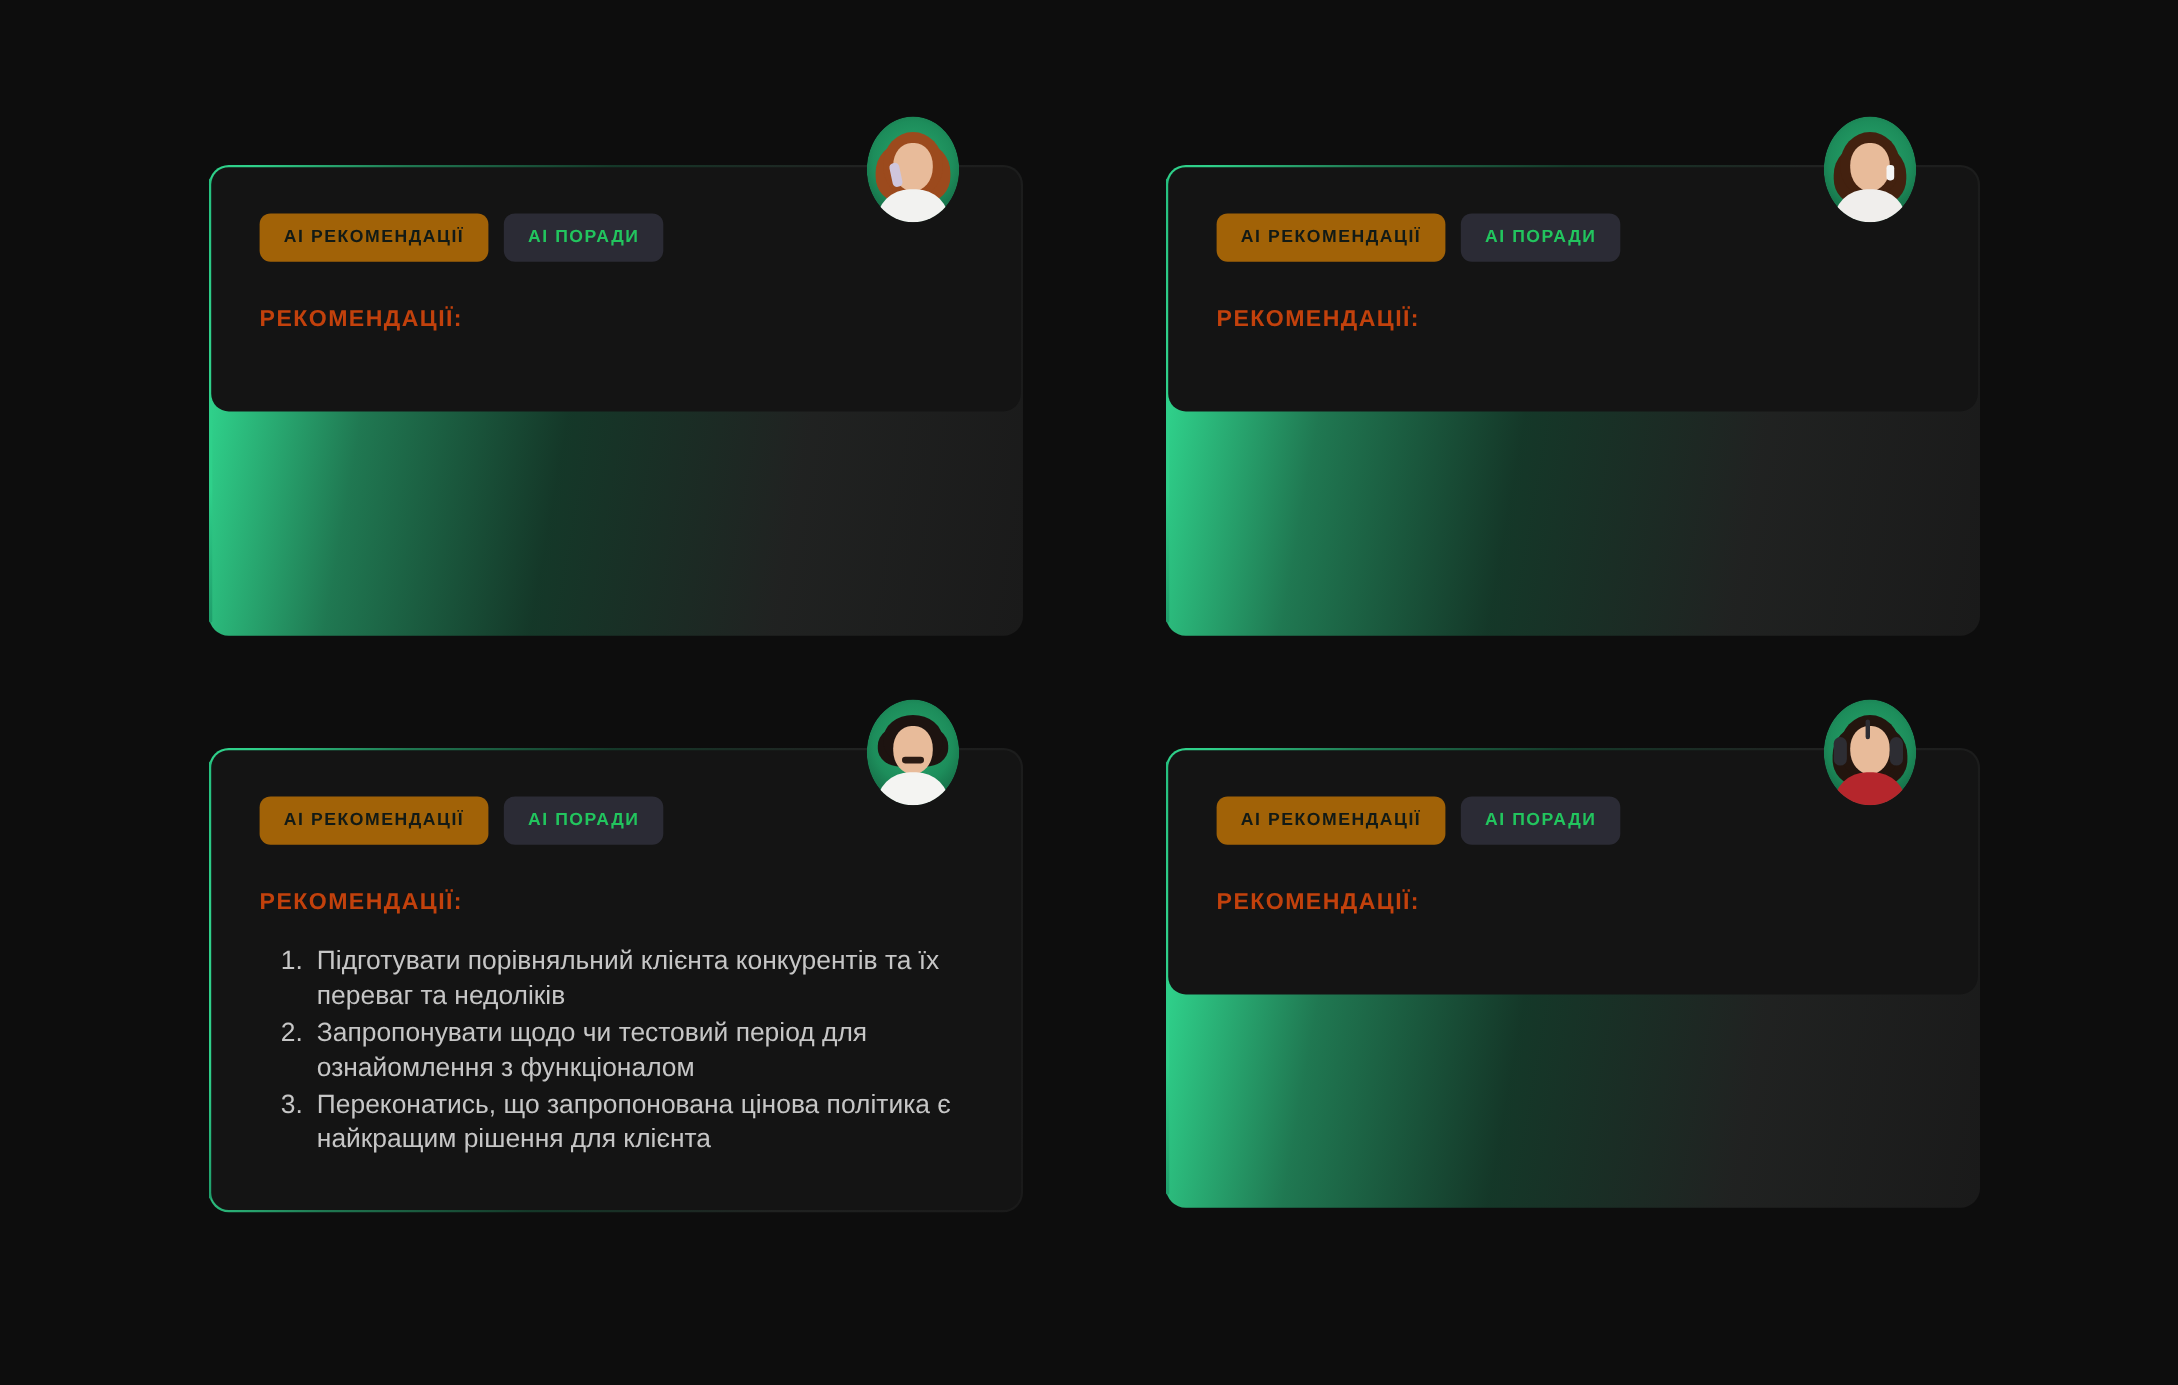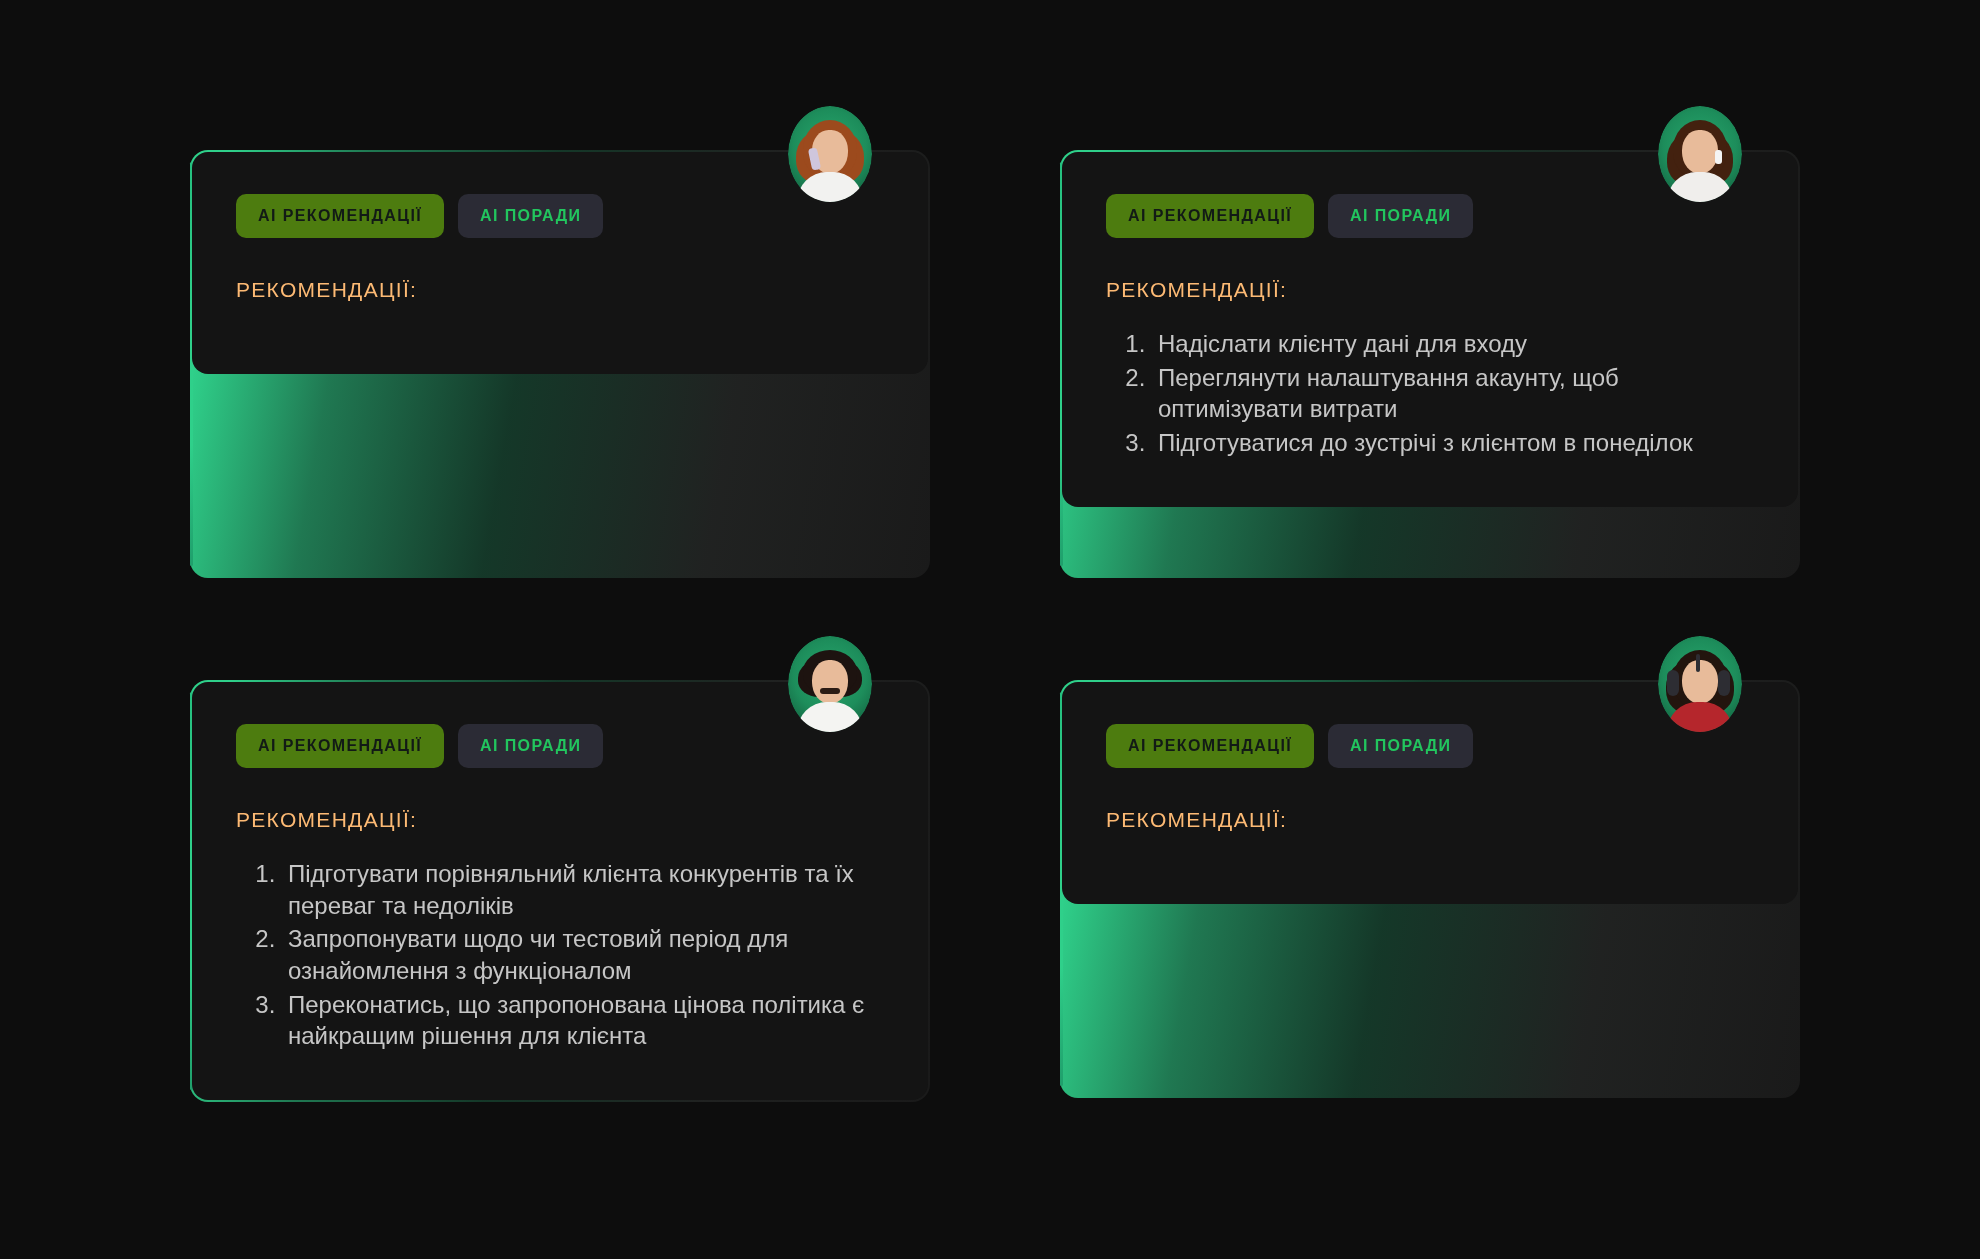--- a/index.html
+++ b/index.html
@@ -159,34 +159,34 @@
     font-family: "Liberation Sans", sans-serif;
     font-size: 16px;
     font-weight: 700;
     letter-spacing: 1.4px;
     padding: 13px 22px;
     cursor: pointer;
     white-space: nowrap;
   }
 
   .tab-active {
-    background: #4d7c0f;
+    background: #a16207;
     color: #121a16;
   }
 
   .tab-inactive {
     background: #2b2b35;
     color: #22c55e;
   }
 
   
   .rec-label {
-    color: #fdba74;
+    color: #c2410c;
     font-size: 21px;
-    font-weight: 400;
+    font-weight: 700;
     letter-spacing: 1.3px;
     margin-bottom: 26px;
   }
 
   .rec-list {
     list-style: decimal;
     padding-left: 46px;
     color: #c6c6c6;
     font-size: 24px;
     line-height: 1.32;
@@ -238,25 +238,20 @@
           <span class="av-body"></span>
         </div>
 
         <div class="tabs">
           <button class="tab tab-active">AI РЕКОМЕНДАЦІЇ</button>
           <button class="tab tab-inactive">AI ПОРАДИ</button>
         </div>
 
         <div class="rec-label">РЕКОМЕНДАЦІЇ:</div>
 
-        <ol class="rec-list">
-          <li>Надіслати клієнту дані для входу</li>
-          <li>Переглянути налаштування акаунту, щоб оптимізувати витрати</li>
-          <li>Підготуватися до зустрічі з клієнтом в понеділок</li>
-        </ol>
 
       </div>
     </div>
   </div>
 
   <div class="card-slot slot-3">
     <div class="card short">
       <div class="card-inner">
 
         <div class="avatar av-c">

